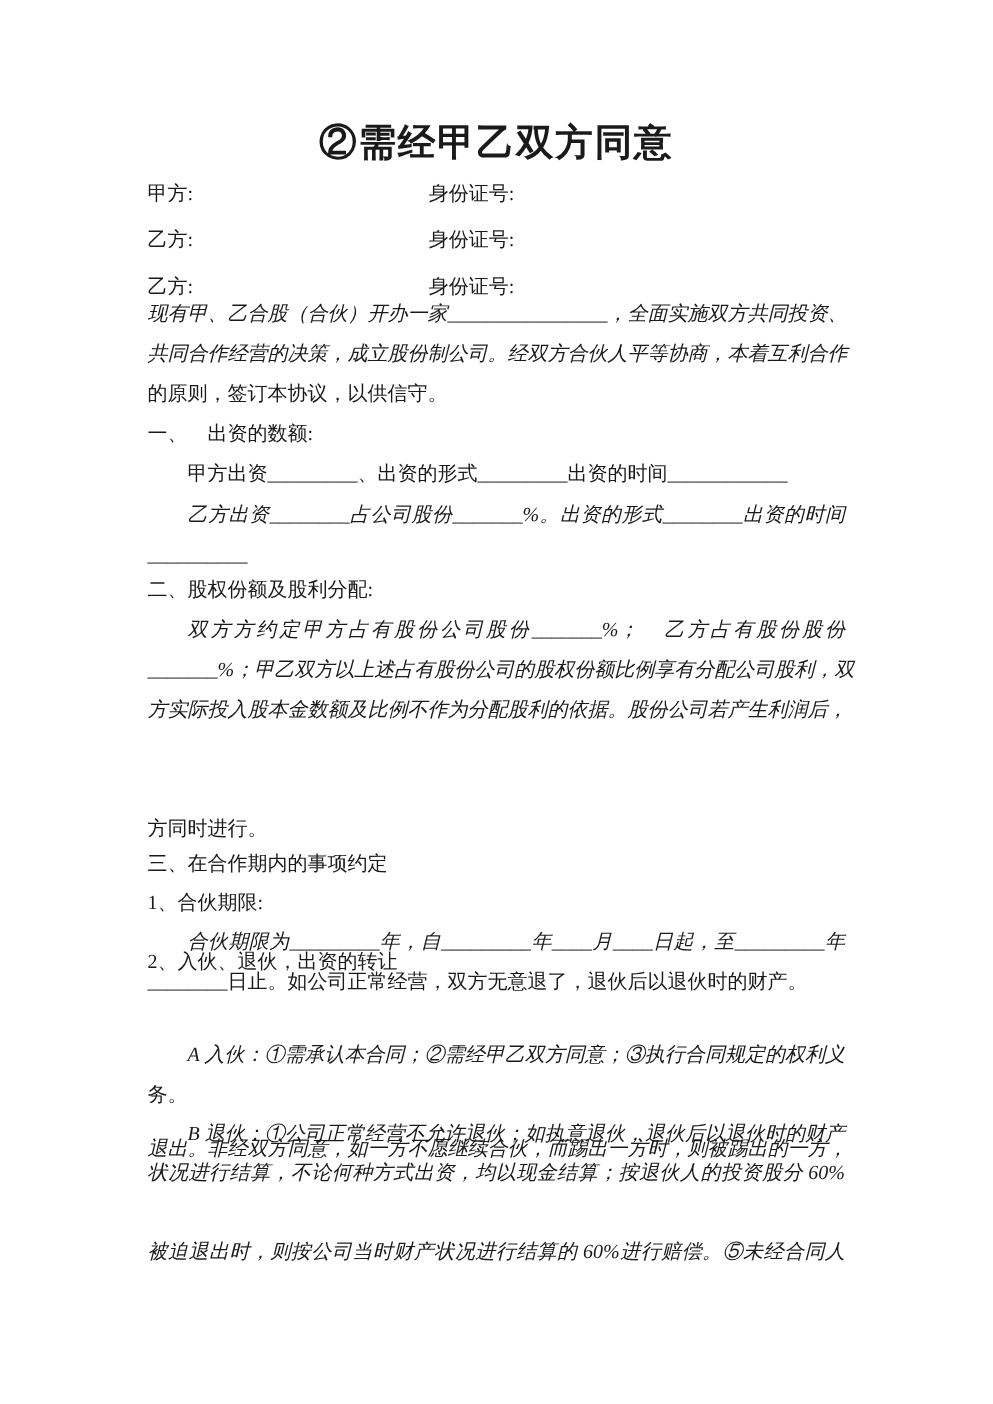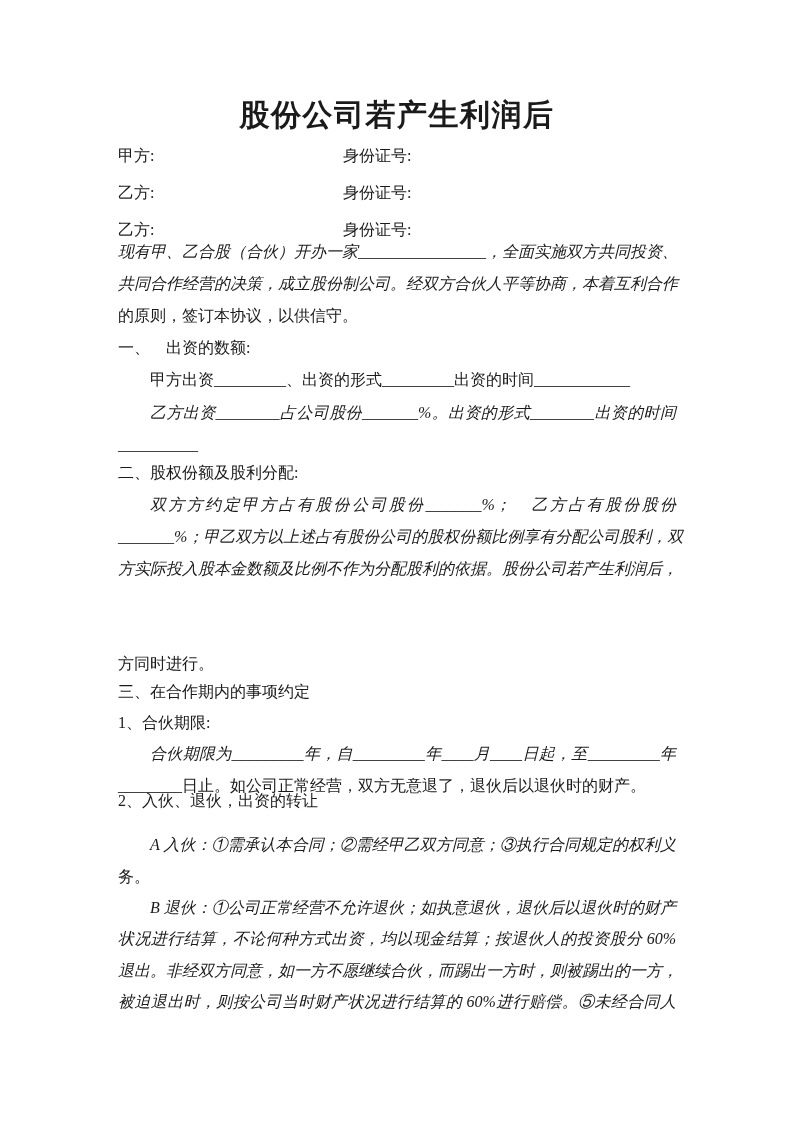--- a/index.html
+++ b/index.html
@@ -57,21 +57,21 @@
     text-align: justify;
     text-align-last: justify;
     font-style: italic;
   }
 </style>
 </head>
 <body>
 
 <div class="page">
 
-  <div class="doc-title">股份公司若产生利润后</div>
+  <div class="doc-title">②需经甲乙双方同意</div>
 
   <div class="party-row" style="top:140px">
     <span>甲方:</span>
     <span class="party-id">身份证号:</span>
   </div>
   <div class="party-row" style="top:177px">
     <span>乙方:</span>
     <span class="party-id">身份证号:</span>
   </div>
   <div class="party-row" style="top:214px">
@@ -92,21 +92,21 @@
   <div class="line indent fill" style="top:489px">双方方约定甲方占有股份公司股份_______%；　乙方占有股份股份</div>
   <div class="line fill" style="top:521px">_______%；甲乙双方以上述占有股份公司的股权份额比例享有分配公司股利，双</div>
   <div class="line fill" style="top:553px">方实际投入股本金数额及比例不作为分配股利的依据。股份公司若产生利润后，</div>
   <div class="line" style="top:648px">方同时进行。</div>
 
   <div class="line" style="top:676px">三、在合作期内的事项约定</div>
   <div class="line" style="top:707px">1、合伙期限:</div>
   <div class="line indent fill" style="top:738px">合伙期限为_________年，自_________年____月____日起，至_________年</div>
   <div class="line" style="top:770px">________日止。如公司正常经营，双方无意退了，退伙后以退伙时的财产。</div>
 
-  <div class="line" style="top:785px">2、入伙、退伙，出资的转让</div>
+  <div class="line" style="top:754px">2、入伙、退伙，出资的转让</div>
   <div class="line indent fill" style="top:829px">A 入伙：①需承认本合同；②需经甲乙双方同意；③执行合同规定的权利义</div>
   <div class="line" style="top:861px">务。</div>
   <div class="line indent fill" style="top:892px">B 退伙：①公司正常经营不允许退伙；如执意退伙，退伙后以退伙时的财产</div>
   <div class="line fill" style="top:923px">状况进行结算，不论何种方式出资，均以现金结算；按退伙人的投资股分 60%</div>
-  <div class="line fill" style="top:955px">退出。非经双方同意，如一方不愿继续合伙，而踢出一方时，则被踢出的一方，</div>
+  <div class="line fill" style="top:904px">退出。非经双方同意，如一方不愿继续合伙，而踢出一方时，则被踢出的一方，</div>
   <div class="line fill" style="top:986px">被迫退出时，则按公司当时财产状况进行结算的 60%进行赔偿。⑤未经合同人</div>
 
 </div>
 
 </body></html>

